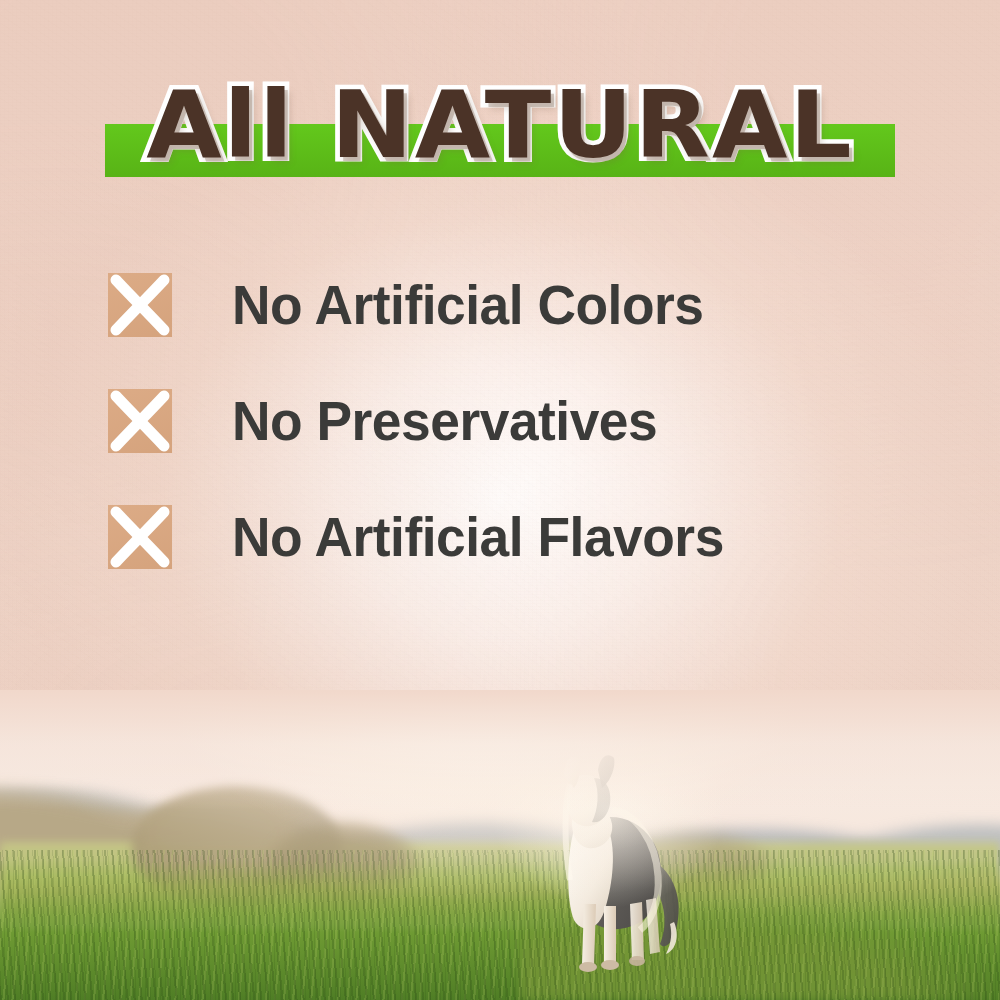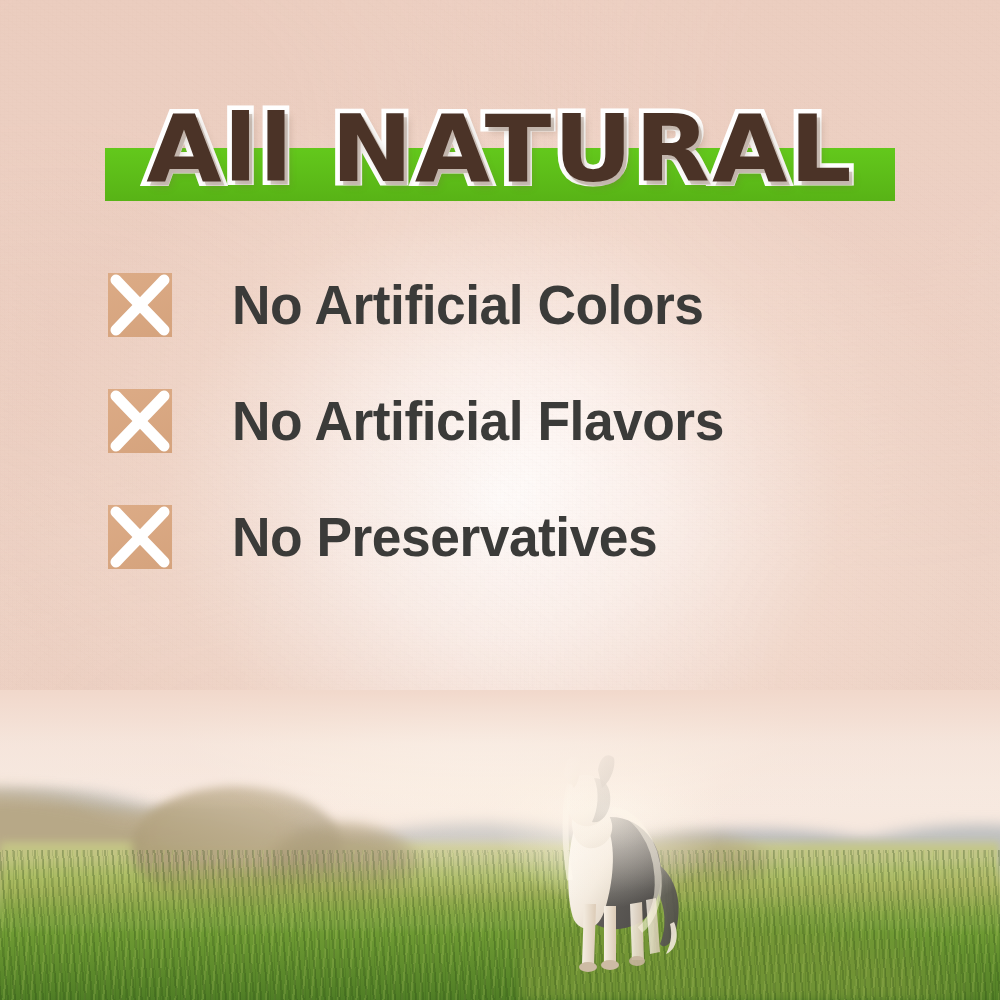--- a/index.html
+++ b/index.html
@@ -54,21 +54,21 @@
       radial-gradient(circle at 5% 62%, rgba(208,160,138,.20) 0 16%, rgba(0,0,0,0) 44%),
       radial-gradient(circle at 95% 70%, rgba(208,160,138,.16) 0 14%, rgba(0,0,0,0) 40%),
       radial-gradient(circle at 30% 92%, rgba(206,158,136,.12) 0 18%, rgba(0,0,0,0) 46%);
     pointer-events: none;
   }
 
   
   .title-wrap {
     position: absolute;
     left: 0;
-    top: 94px;
+    top: 70px;
     width: 1000px;
     height: 118px;
   }
   .title-bar {
     position: absolute;
     left: 105px;
     top: 54px;
     width: 790px;
     height: 53px;
     background: #5fc119;
@@ -348,33 +348,33 @@
 
     <div class="claim-row">
       <div class="claim-box">
         <svg viewBox="0 0 78 78" aria-hidden="true">
           <g stroke="#ffffff" stroke-width="11" stroke-linecap="round" fill="none">
             <path d="M15 14 C30 30, 46 46, 63 64"></path>
             <path d="M63 14 C48 30, 32 46, 15 64"></path>
           </g>
         </svg>
       </div>
-      <div class="claim-label">No Artificial Flavors</div>
+      <div class="claim-label">No Preservatives</div>
     </div>
 
     <div class="claim-row">
       <div class="claim-box">
         <svg viewBox="0 0 78 78" aria-hidden="true">
           <g stroke="#ffffff" stroke-width="11" stroke-linecap="round" fill="none">
             <path d="M15 14 C30 30, 46 46, 63 64"></path>
             <path d="M63 14 C48 30, 32 46, 15 64"></path>
           </g>
         </svg>
       </div>
-      <div class="claim-label">No Preservatives</div>
+      <div class="claim-label">No Artificial Flavors</div>
     </div>
 
 
   </div>
 
   <div class="photo">
     <div class="sky"></div>
     <div class="hills-far"></div>
     <div class="hills-near"></div>
     <div class="field-far"></div>

